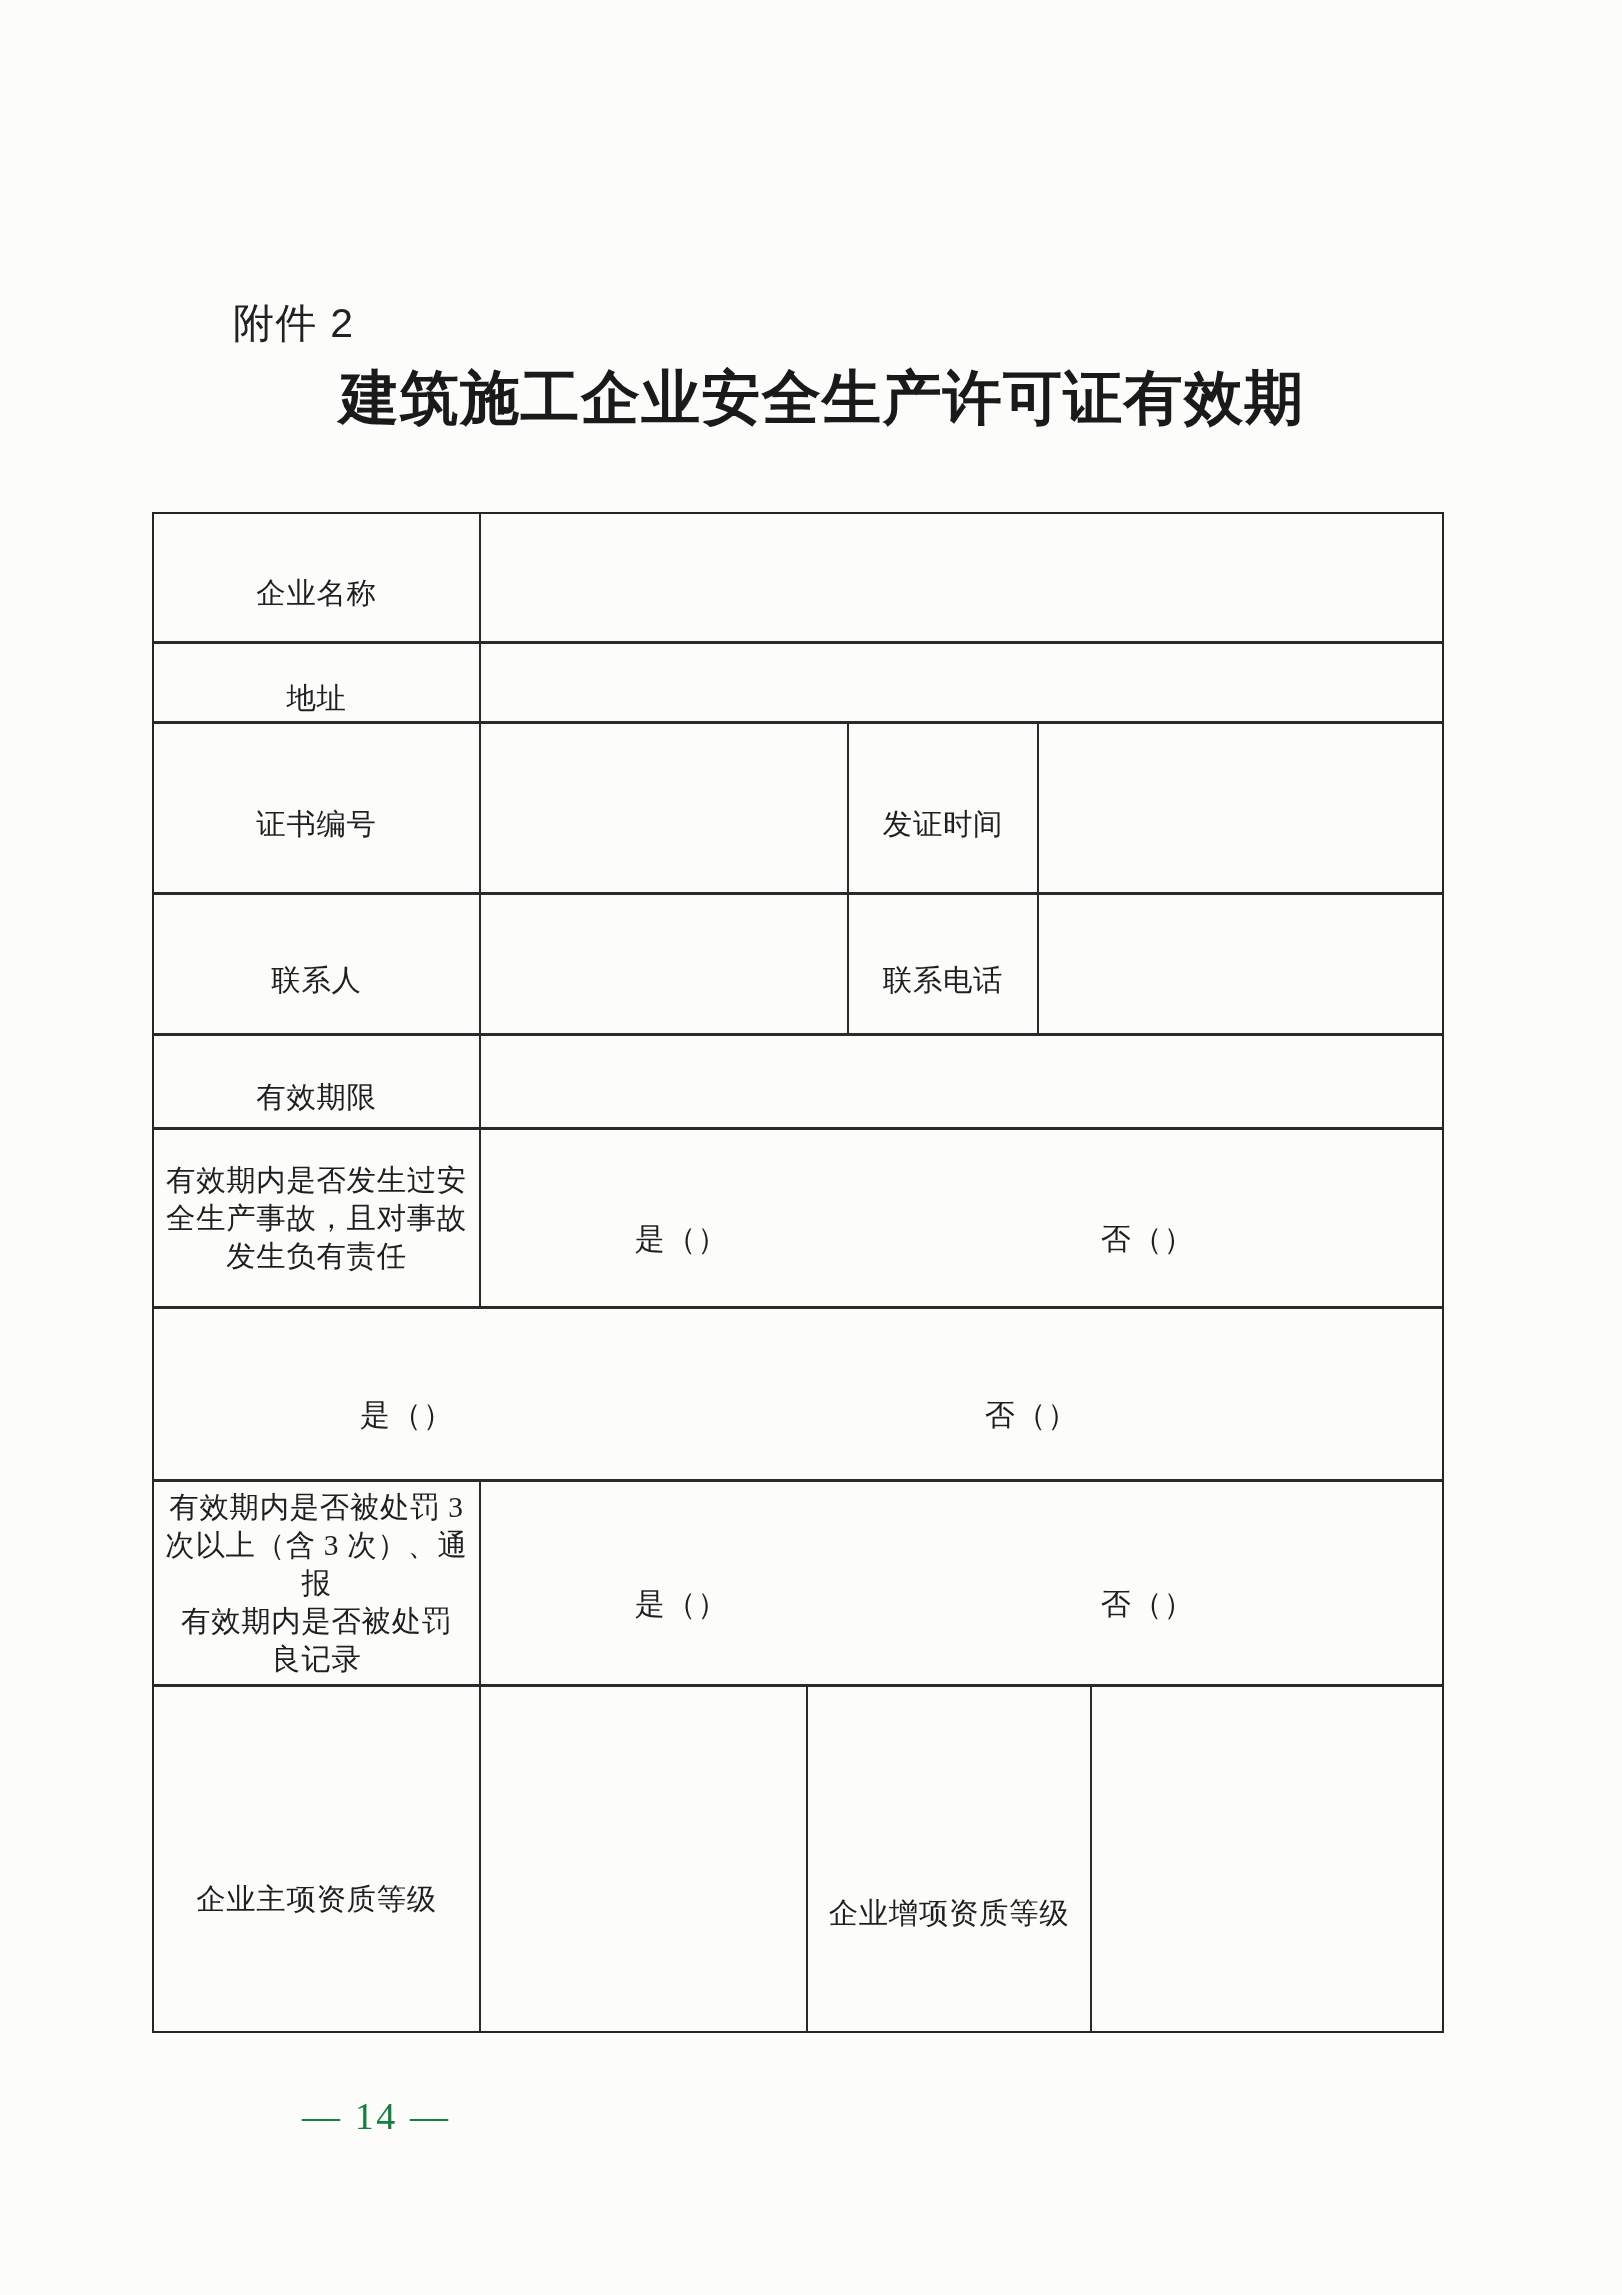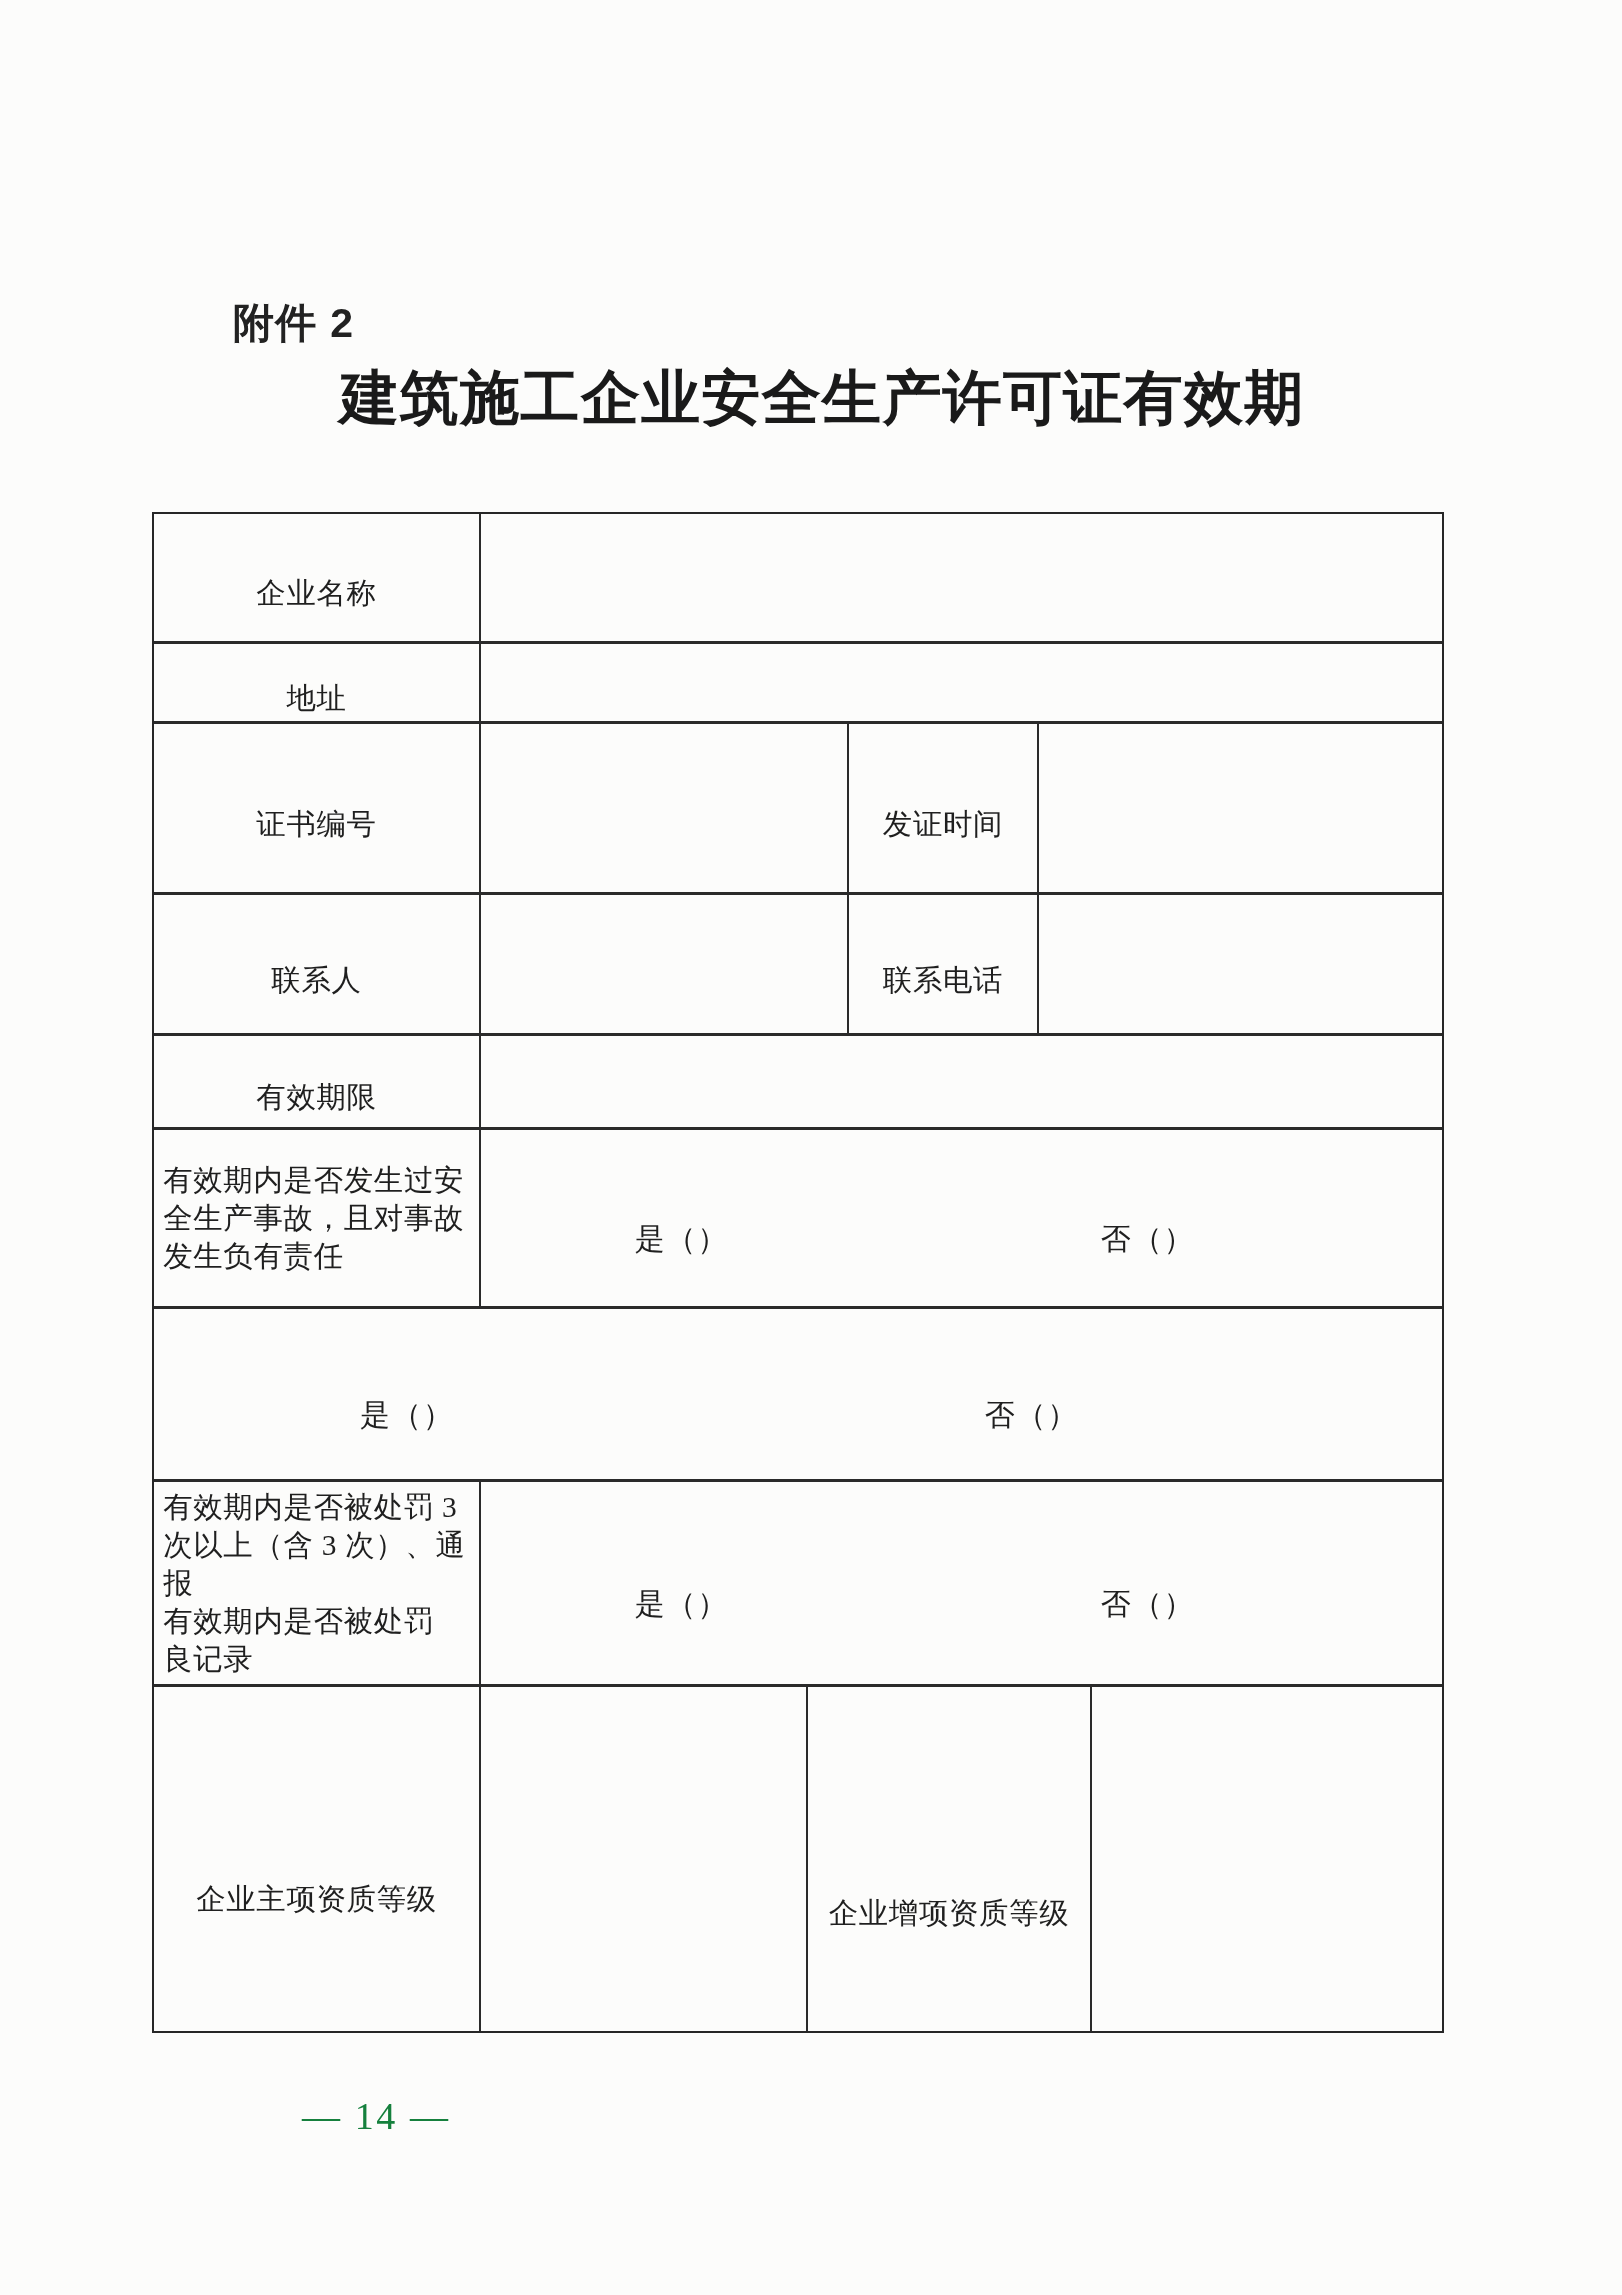--- a/index.html
+++ b/index.html
@@ -10,21 +10,21 @@
     background:#fcfcfb;
     font-family:"Liberation Serif", serif;
     color:#1c1c1c;
     overflow:hidden;
   }
 
   
   .attachment {
     position:absolute; left:233px; top:298px;
     font-family:"Liberation Sans", sans-serif;
-    font-size:41px; font-weight:700; letter-spacing:1.3px;
+    font-size:41px; font-weight:400; letter-spacing:1.3px;
     line-height:50px;
     color:#222;
   }
 
   
   .doc-title {
     position:absolute; left:21.6px; top:361px; width:1601px;
     text-align:center;
     font-size:59px; font-weight:bold;
     line-height:75px; letter-spacing:1.3px;
@@ -48,20 +48,21 @@
   }
   .row:last-child { border-bottom:none; flex:1 1 auto; }
   .r1 { height:130px; } .r2 { height:80px;gap:44px; } .r3 { height:171px; }
   .r4 { height:141px; } .r5 { height:94px; } .r6 { height:179px; }
   .r7 { height:173px; } .r8 { height:205px; }
 
   .cell {
     box-sizing:border-box;
     border-right:2px solid #2a2a2a;
     display:flex; align-items:center; justify-content:center;
+    text-align:center;
     font-size:29.4px; line-height:38px; letter-spacing:0.7px;
     color:#1f1f1f;
   }
   .cell.last { border-right:none; flex:1 1 auto; }
 
   .w-label  { flex:0 0 327px; width:327px; }   
   .w-b2     { flex:0 0 368px; width:368px; }   
   .w-b3     { flex:0 0 190px; width:190px; }   
   .w-d2     { flex:0 0 327px; width:327px; }   
   .w-d3     { flex:0 0 284px; width:284px; }   

